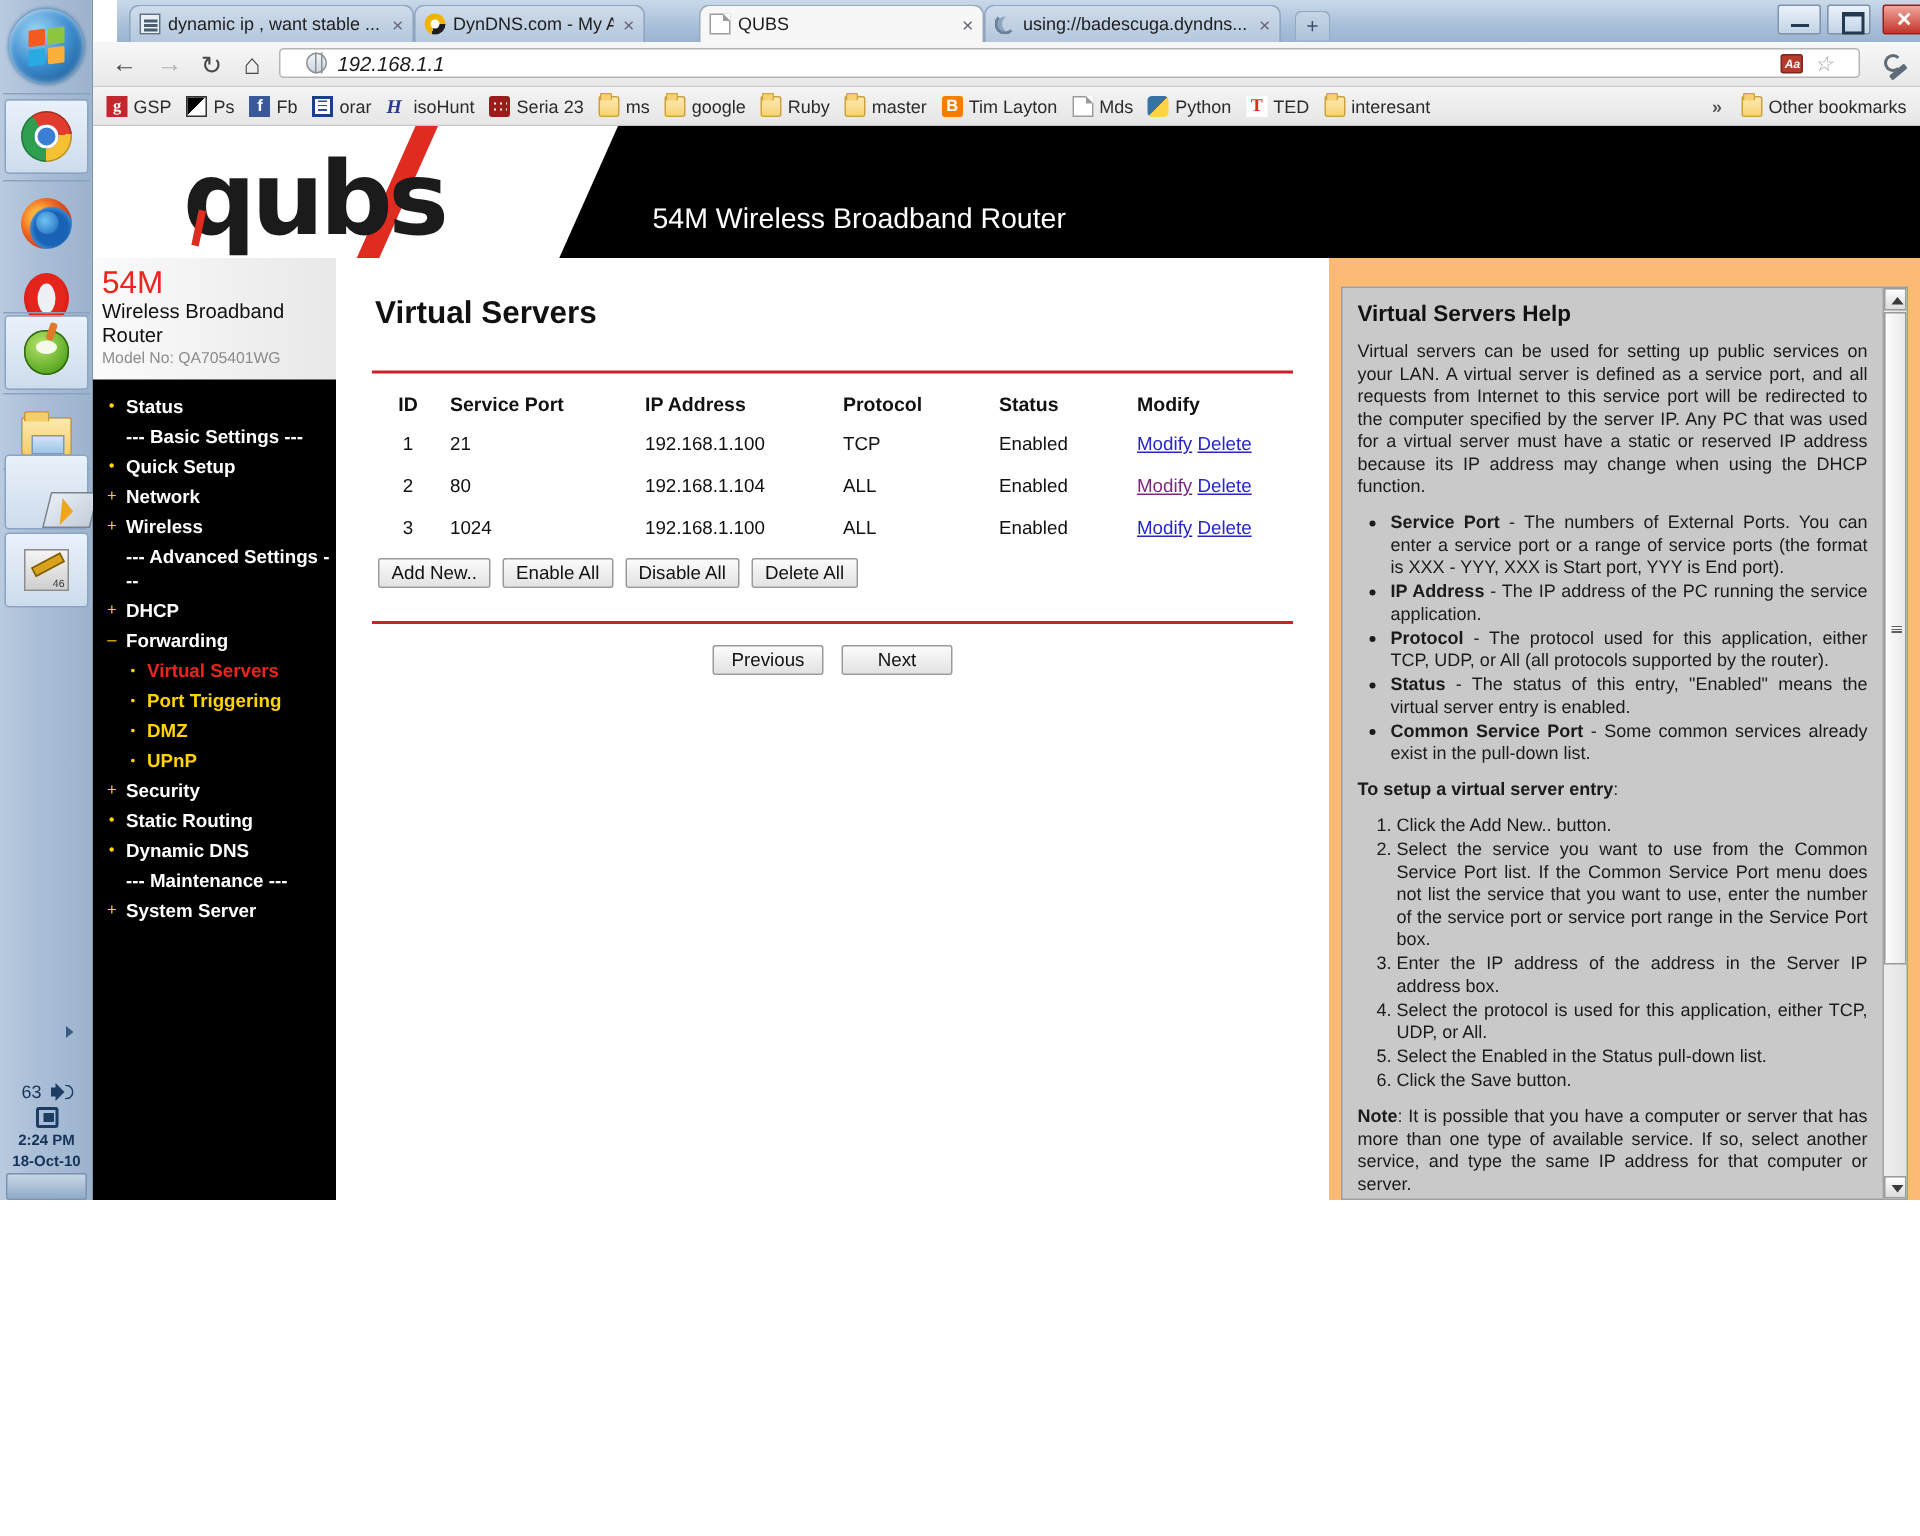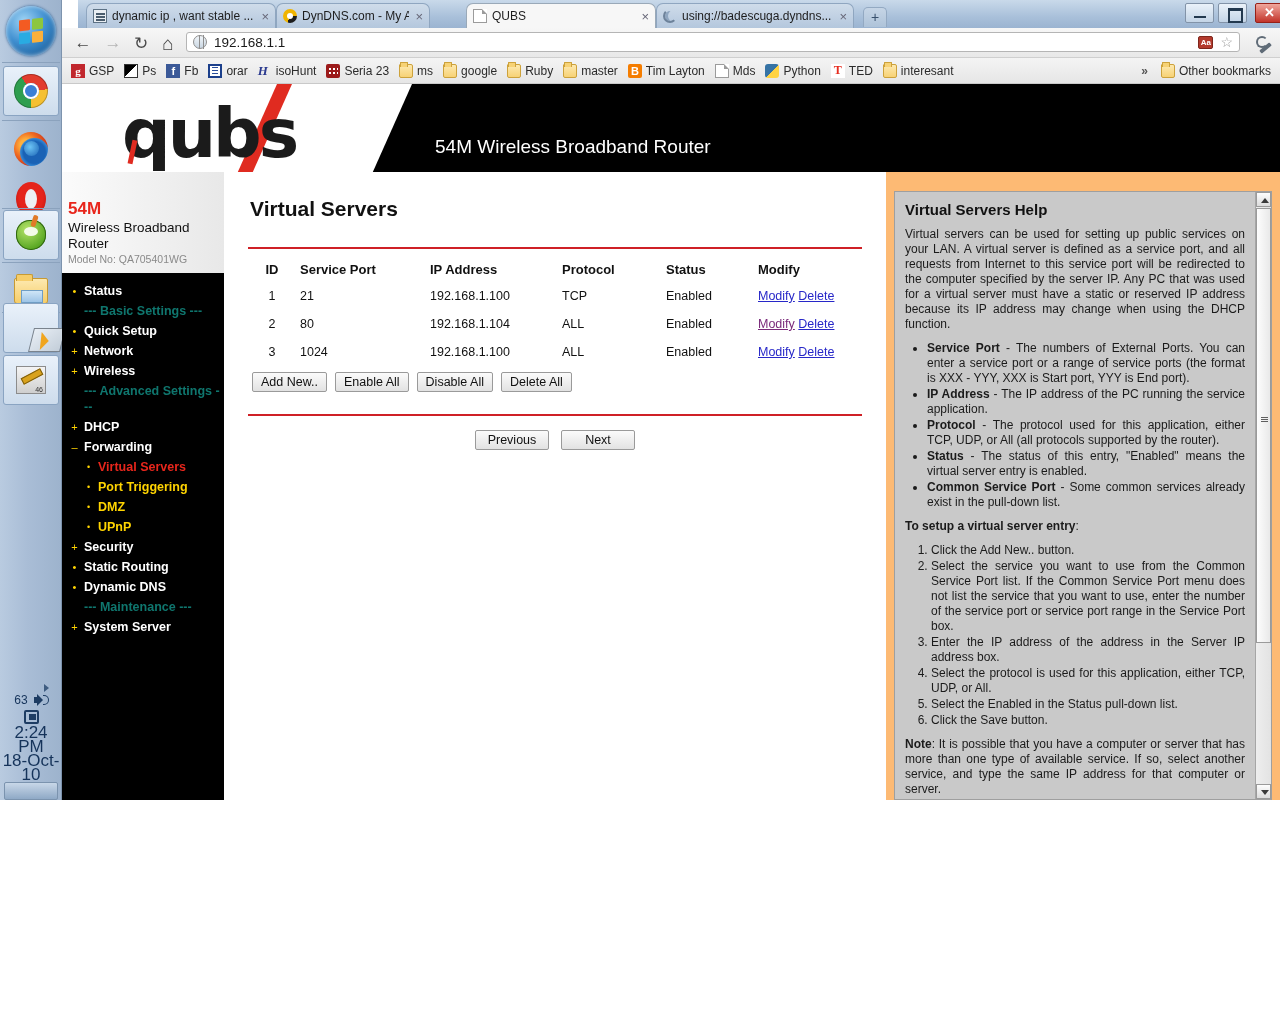--- a/index.html
+++ b/index.html
@@ -90,21 +90,21 @@
   .tb-arrow { position:absolute; right:12px; bottom:108px; width:0;height:0;
      border-left:5px solid #3e5c80;border-top:4px solid transparent;border-bottom:4px solid transparent;}
   .tray-row { display:flex; align-items:center; justify-content:center; gap:6px; font-size:12px; margin-bottom:3px;}
   .spk { position:relative; width:14px; height:12px; }
   .spk::before{content:"";position:absolute;left:0;top:3px;width:4px;height:6px;background:#1d3c63;}
   .spk::after{content:"";position:absolute;left:3px;top:0;border-left:6px solid #1d3c63;
     border-top:6px solid transparent;border-bottom:6px solid transparent;}
   .spk i{position:absolute;right:-1px;top:1px;width:6px;height:10px;border:1px solid #1d3c63;border-left:none;border-radius:0 6px 6px 0;}
   .plug { width:15px;height:14px;border:2px solid #1d3c63;border-radius:2px;margin:0 auto 2px; position:relative;}
   .plug::after{content:"";position:absolute;left:3px;top:2px;width:7px;height:6px;background:#1d3c63;}
-  .tb-time { font-size:17px; line-height:14px; }
+  .tb-time { font-size:10px; line-height:14px;font-weight:bold; }
   .tb-stub { position:absolute; left:4px; bottom:0px; width:54px; height:18px;
      background:linear-gradient(to bottom,#c8d7e8,#8fa9c6); border:1px solid #7b93ae; border-radius:2px; }
 
   
   #browser { position:absolute; left:62px; top:0; width:1218px; height:800px; background:#fff; }
   #titlebar { position:absolute; left:16px; top:0; width:1218px; height:28px;
     background: linear-gradient(to bottom,#c9d9ea,#a9c0da 60%, #9bb4d1 100%); }
   .tab { position:absolute; top:3px; height:25px; border:1px solid #8fa6c0;
     border-bottom:none; border-radius: 7px 7px 0 0;
     background: linear-gradient(to bottom,#cfdcea,#b4c7dd);
@@ -131,21 +131,21 @@
      border-radius:2px; background:linear-gradient(to bottom,#eaf2fa,#c3d4e6); }
   .wbtn.close { background:linear-gradient(to bottom,#f0a79d,#c2342a); border-color:#962018; }
   .wmin::after{content:"";position:absolute;left:8px;bottom:4px;width:12px;height:2px;background:#23394f;}
   .wmax::after{content:"";position:absolute;left:9px;top:4px;width:11px;height:10px;border:2px solid #23394f;border-top-width:3px;}
   .wcl{ color:#fff; font-weight:bold; font-size:13px; text-align:center; line-height:18px; }
 
   #navbar { position:absolute; left:0; top:28px; width:1218px; height:30px;
      background:linear-gradient(to bottom,#f7f7f7,#e8e8e8); border-bottom:1px solid #cfcfcf; }
   .navico { position:absolute; top:5px; height:20px; color:#4a4a4a; font-size:17px; text-align:center; }
   #urlbox { position:absolute; left:124px; top:4px; width:1054px; height:20px;
-     background:#fff; border:1px solid #b5b5b5; border-radius:3px; display:flex; align-items:center; padding:0 6px; }
+     background:#fff; border:1px solid #b5b5b5; border-radius:3px; display:flex; align-items:center; padding:0 17px;font-style:italic; }
   .globe { width:14px;height:14px;border-radius:50%;border:1px solid #8e8e8e;
      background:linear-gradient(to bottom,#f2f6fa,#c9d6e2); margin-right:7px; position:relative; flex:0 0 auto;}
   .globe::after{content:"";position:absolute;left:5px;top:-1px;width:3px;height:14px;border-left:1px solid #8e8e8e;border-right:1px solid #8e8e8e;}
   #urltext { font-size:13.5px; color:#1a1a1a; }
   .urlicons { margin-left:auto; display:flex; align-items:center; gap:7px; }
   .ic-trans { width:15px;height:13px;background:#b33a2d;border:1px solid #7e261c;border-radius:2px;
      color:#fff;font-size:8px;line-height:11px;text-align:center;font-weight:bold;}
   .ic-star { color:#9a9a9a; font-size:14px; }
   .ic-wrench { position:absolute; right:8px; top:8px; width:16px; height:15px; }
   .ic-wrench::before{content:"";position:absolute;right:0;bottom:1px;width:13px;height:4px;background:#5f6b77;transform:rotate(-40deg);border-radius:1px;}
@@ -184,28 +184,28 @@
      transform: skewX(-24deg); transform-origin: top left; }
   #brand .slantred { position:absolute; left:215px; top:0; width:120px; height:88px; background:#e02b20;
      transform: skewX(-24deg); transform-origin: top left; }
   #logo { position:absolute; left:60px; top:10px; font-size:68px; font-weight:bold; color:#1b1b1b;
      letter-spacing:-3px; font-family:"DejaVu Sans", sans-serif; }
   #logo .tick { position:absolute; left:8px; top:46px; width:5px; height:24px; background:#e02b20; transform:rotate(12deg); }
   #brandtitle { position:absolute; left:373px; top:52px; color:#fff; font-size:19px; }
 
   #navpane { position:absolute; left:0; top:88px; width:162px; bottom:0; background:#000; }
   #navhead { background: linear-gradient(to right,#fbfbfb,#e8e8e8); padding:6px 8px 8px 6px; }
-  #navhead .m54 { color:#e8261c; font-size:17px; font-weight:bold; line-height:22px;margin-top:20px; }
+  #navhead .m54 { color:#e8261c; font-size:21px; font-weight:normal; line-height:22px; }
   #navhead .nm { color:#111; font-size:13.5px; font-weight:normal; line-height:16px; }
   #navhead .mdl { color:#8a8a8a; font-size:10.5px; margin-top:1px; }
   #navlist { padding:8px 0 0 0; }
   .ni { display:flex; align-items:flex-start; gap:5px; padding:2px 4px 2px 8px; font-size:12.5px; line-height:16px; }
   .ni .bullet { color:#ffd400; font-size:11px; line-height:16px; width:9px; flex:0 0 auto; text-align:center; }
   .ni .t { color:#fff; font-weight:bold; }
-  .ni.sep .t { color:#0f766e; font-weight:bold; }
+  .ni.sep .t { color:#ffffff; font-weight:bold; }
   .ni.sub { padding-left:22px; }
   .ni.sub .t { color:#ffd400; font-weight:bold; }
   .ni.sub.active .t { color:#e8261c; }
   .ni.sub .bullet { color:#ffd400; font-size:9px; }
 
   #content { position:absolute; left:162px; top:88px; right:394px; bottom:0; background:#fff; padding:0 24px; }
   #ctitle { font-size:21px; font-weight:bold; color:#111; margin:25px 0 0 2px; font-family:"Liberation Sans",sans-serif; }
   #credline { height:0; border-top:2px solid #cf2026; margin-top:26px; }
   table.vs { width:100%; border-collapse:collapse; margin-top:8px; font-size:12.5px; }
   table.vs th { text-align:left; font-weight:bold; padding:5px 4px; color:#111; font-size:13px; }

